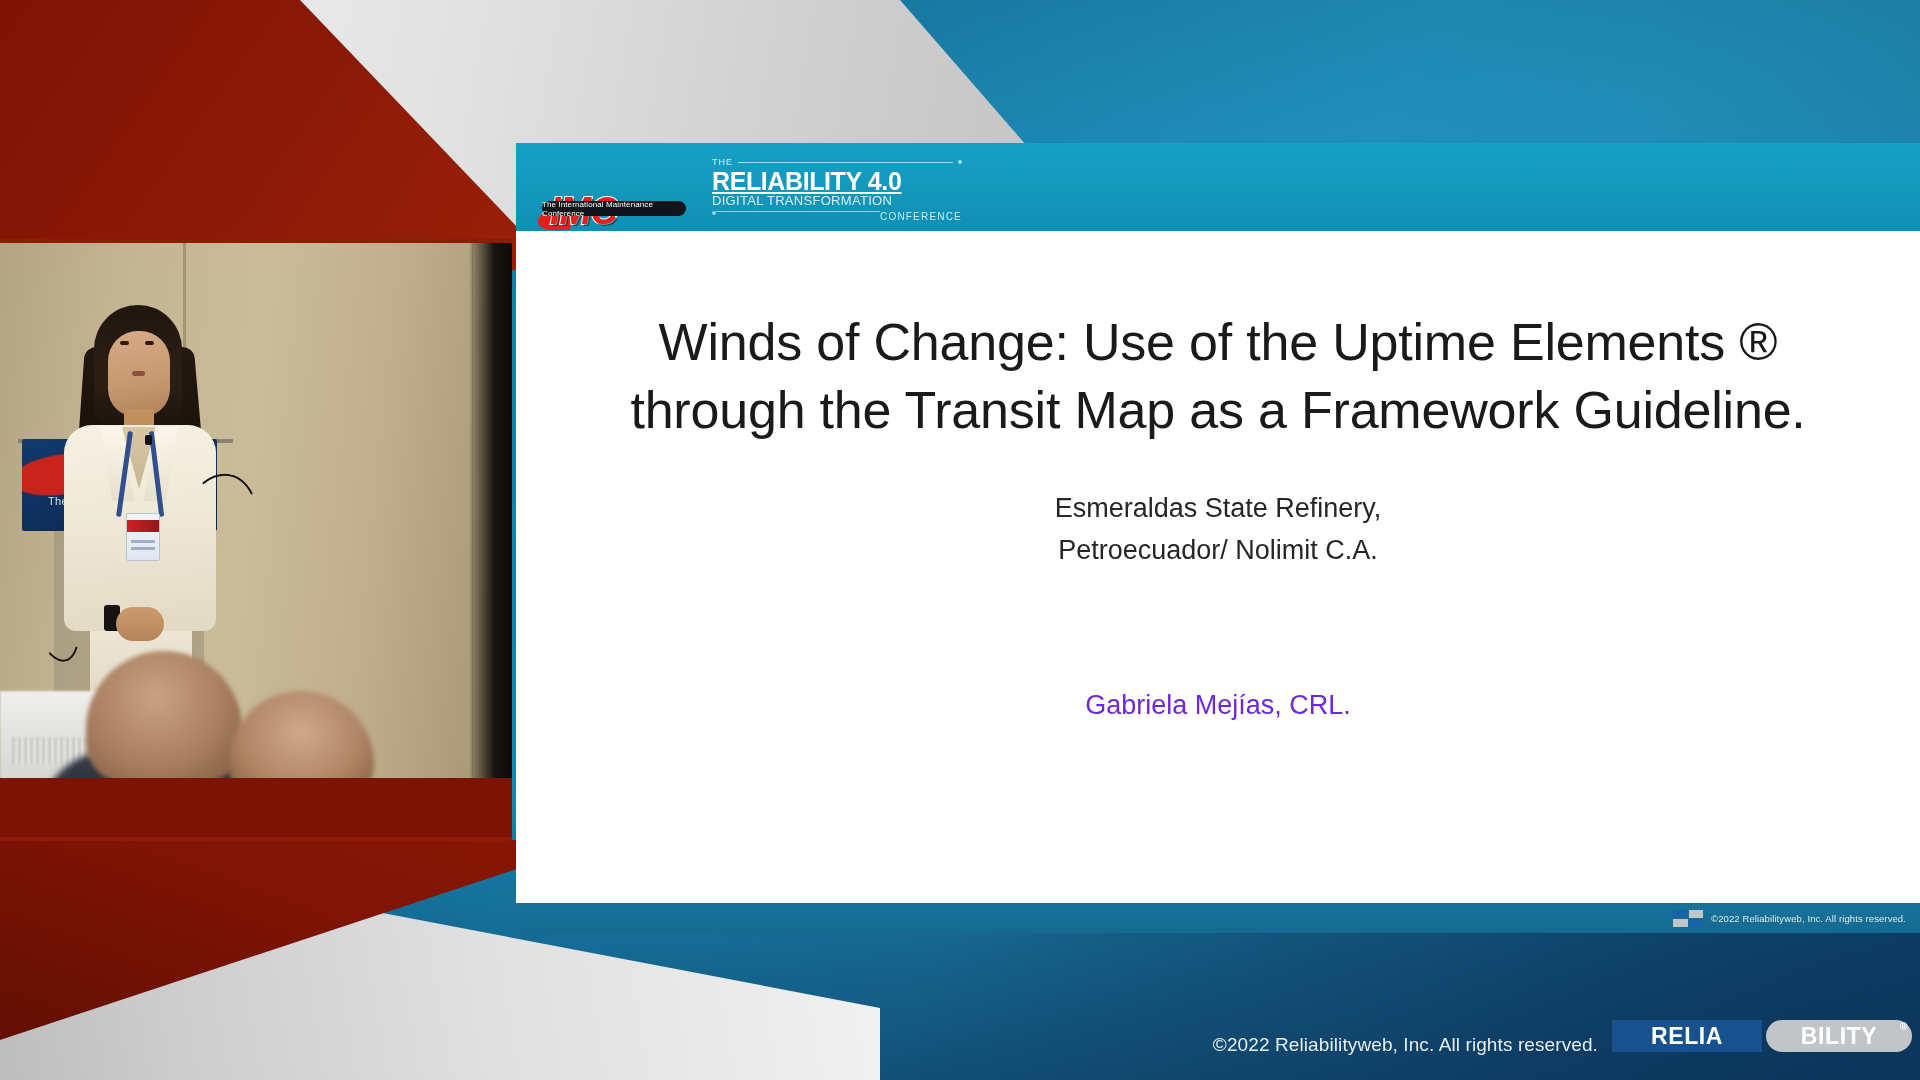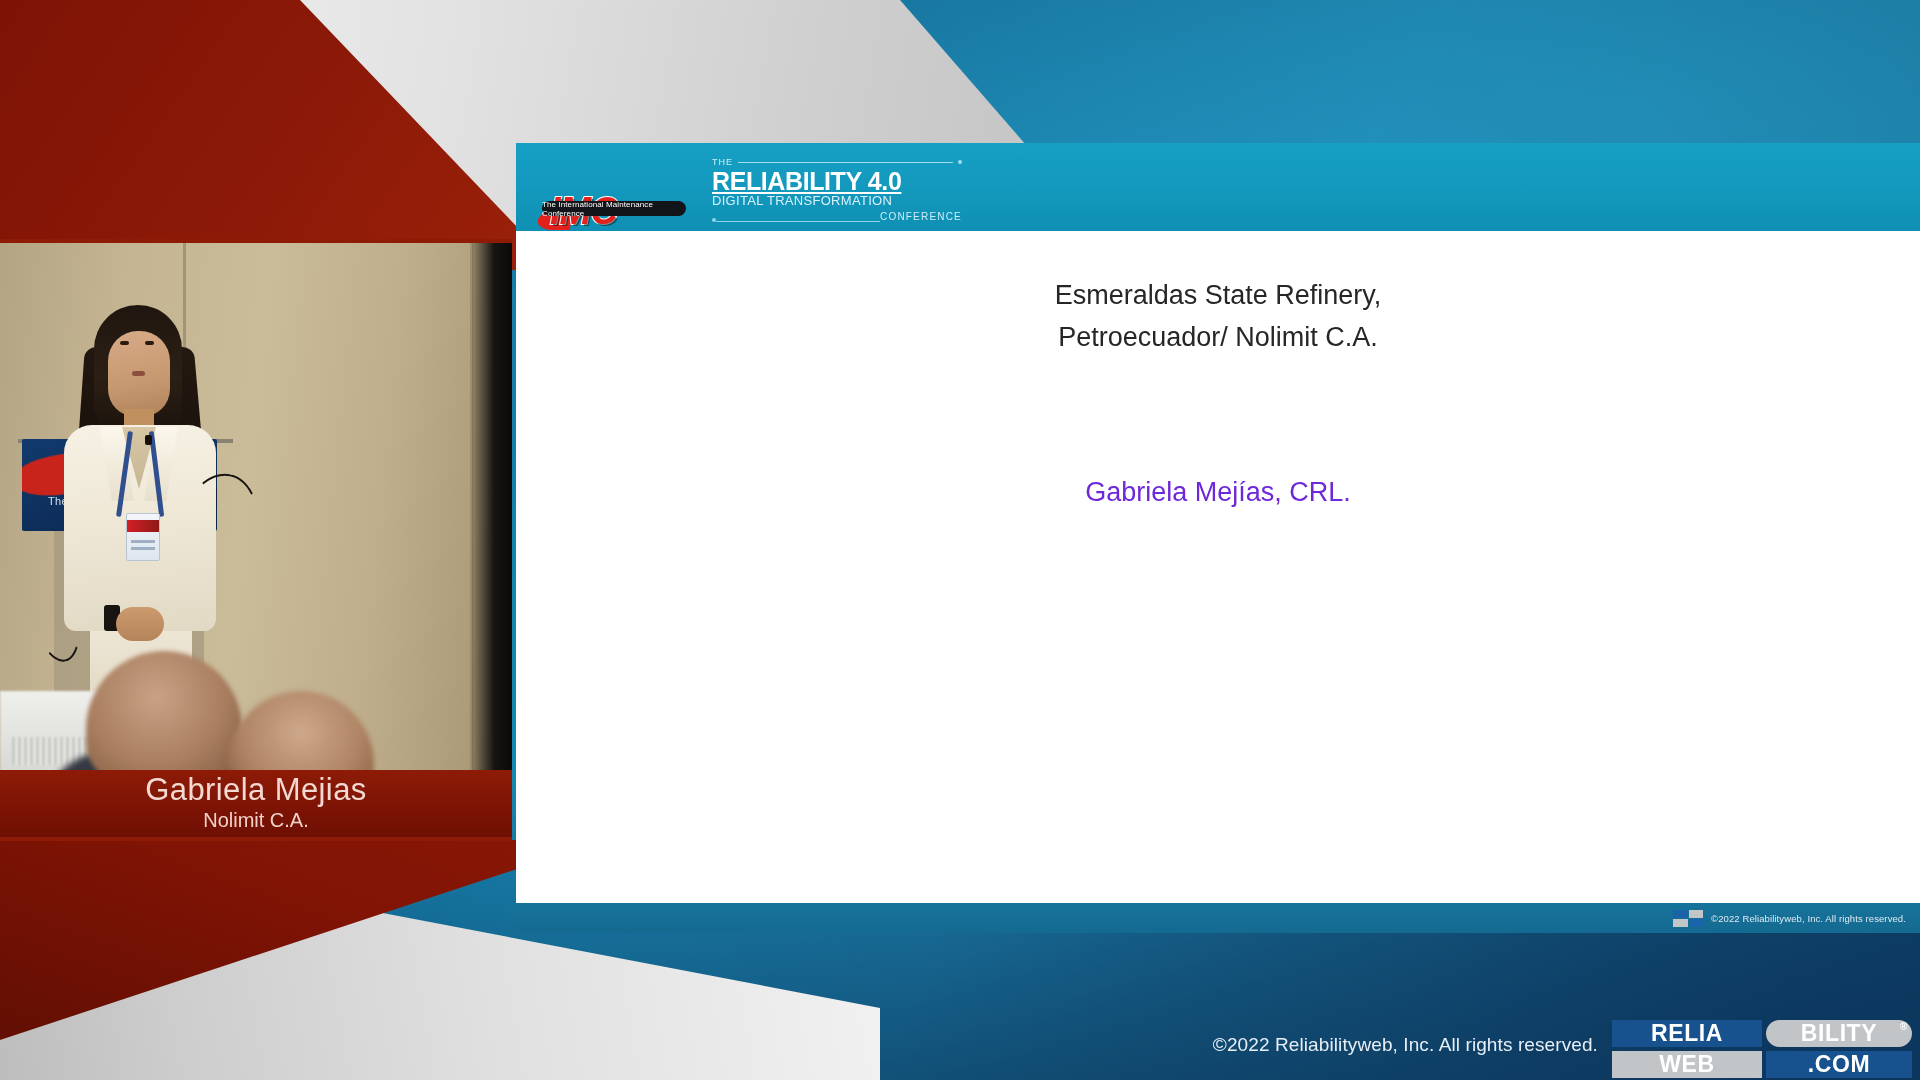--- a/index.html
+++ b/index.html
@@ -253,21 +253,21 @@
     background:#111418; border-radius:8px;
     color:#fff; font-size:8px; letter-spacing:.1px;
     display:flex; align-items:center; justify-content:center;
   }
   .rel-block { position:absolute; left:196px; top:14px; width:250px; color:#fff; }
   .rel-the { font-size:9px; letter-spacing:1px; color:#cfeef8; display:flex; align-items:center; gap:5px;}
   .rel-the .rule { flex:1; height:1px; background:#9fdcee; }
   .rel-the .dot { width:4px;height:4px;border-radius:50%;background:#9fdcee; }
   .rel-main { font-size:25px; font-weight:bold; letter-spacing:-.4px; line-height:1.05; margin-top:1px;text-decoration:underline; }
   .rel-sub { font-size:13px; letter-spacing:.3px; color:#d8f2fb; line-height:1.1; }
-  .rel-conf { font-size:10px; letter-spacing:1.2px; color:#cdeefa; display:flex; align-items:flex-end; gap:0; justify-content:flex-end; margin-top:2px;}
+  .rel-conf { font-size:10px; letter-spacing:1.2px; color:#cdeefa; display:flex; align-items:flex-start; gap:0; justify-content:flex-end; margin-top:2px;}
   .rel-conf .rule { flex:1; height:1px; background:#8fd5ea; }
   .rel-conf .dot { width:4px;height:4px;border-radius:50%;background:#8fd5ea; }
 
   
   .slide-body {
     position:absolute; left:0; top:88px; width:1404px; height:672px;
     background:#fff;
     padding:0 80px;
     text-align:center;
   }
@@ -371,24 +371,20 @@
       <div class="cable c3"></div>
 
       <div class="laptop">
         <div class="vent"></div>
       </div>
       <div class="head-a-shoulder"></div>
       <div class="head-a"></div>
       <div class="head-b"></div>
     </div>
 
-    <div class="cam-nameplate">
-      <div class="cam-name">Gabriela Mejias</div>
-      <div class="cam-org">Nolimit C.A.</div>
-    </div>
   </div>
 
   <div class="slide">
 
     <div class="slide-header">
       <div class="imc-logo">
         <div class="imc-mark">
           <div class="imc-swoosh"></div>
           <div class="imc-text">IMC</div>
         </div>
@@ -405,20 +401,21 @@
         <div class="rel-sub">DIGITAL TRANSFORMATION</div>
         <div class="rel-conf">
           <span class="dot"></span>
           <span class="rule"></span>
           <span>CONFERENCE</span>
         </div>
       </div>
     </div>
 
     <div class="slide-body">
+      <div class="slide-title">Winds of Change: Use of the Uptime Elements ® through the Transit Map as a Framework Guideline.</div>
       <div class="slide-sub1">Esmeraldas State Refinery,</div>
       <div class="slide-sub2">Petroecuador/ Nolimit C.A.</div>
       <div class="slide-author">Gabriela Mejías, CRL.</div>
     </div>
 
     <div class="slide-footer">
       <div class="foot-logo">
         <div class="r1">
           <span class="cell c-blue"></span>
           <span class="cell c-grey"></span>
@@ -435,19 +432,15 @@
   <div class="page-copy">©2022 Reliabilityweb, Inc. All rights reserved.</div>
 
   <div class="rw-logo">
     <div class="rw-row">
       <span class="rw-cell rw-blue" style="flex:0 0 150px;">RELIA</span>
       <span class="rw-cell rw-grey" style="flex:1; position:relative;border-radius:16px;">
         <span>BILITY</span>
         <span class="rw-reg">®</span>
       </span>
     </div>
-    <div class="rw-row">
-      <span class="rw-cell rw-grey" style="flex:0 0 150px;">WEB</span>
-      <span class="rw-cell rw-blue" style="flex:1;">.COM</span>
-    </div>
   </div>
 
 </div>
 
 </body></html>

